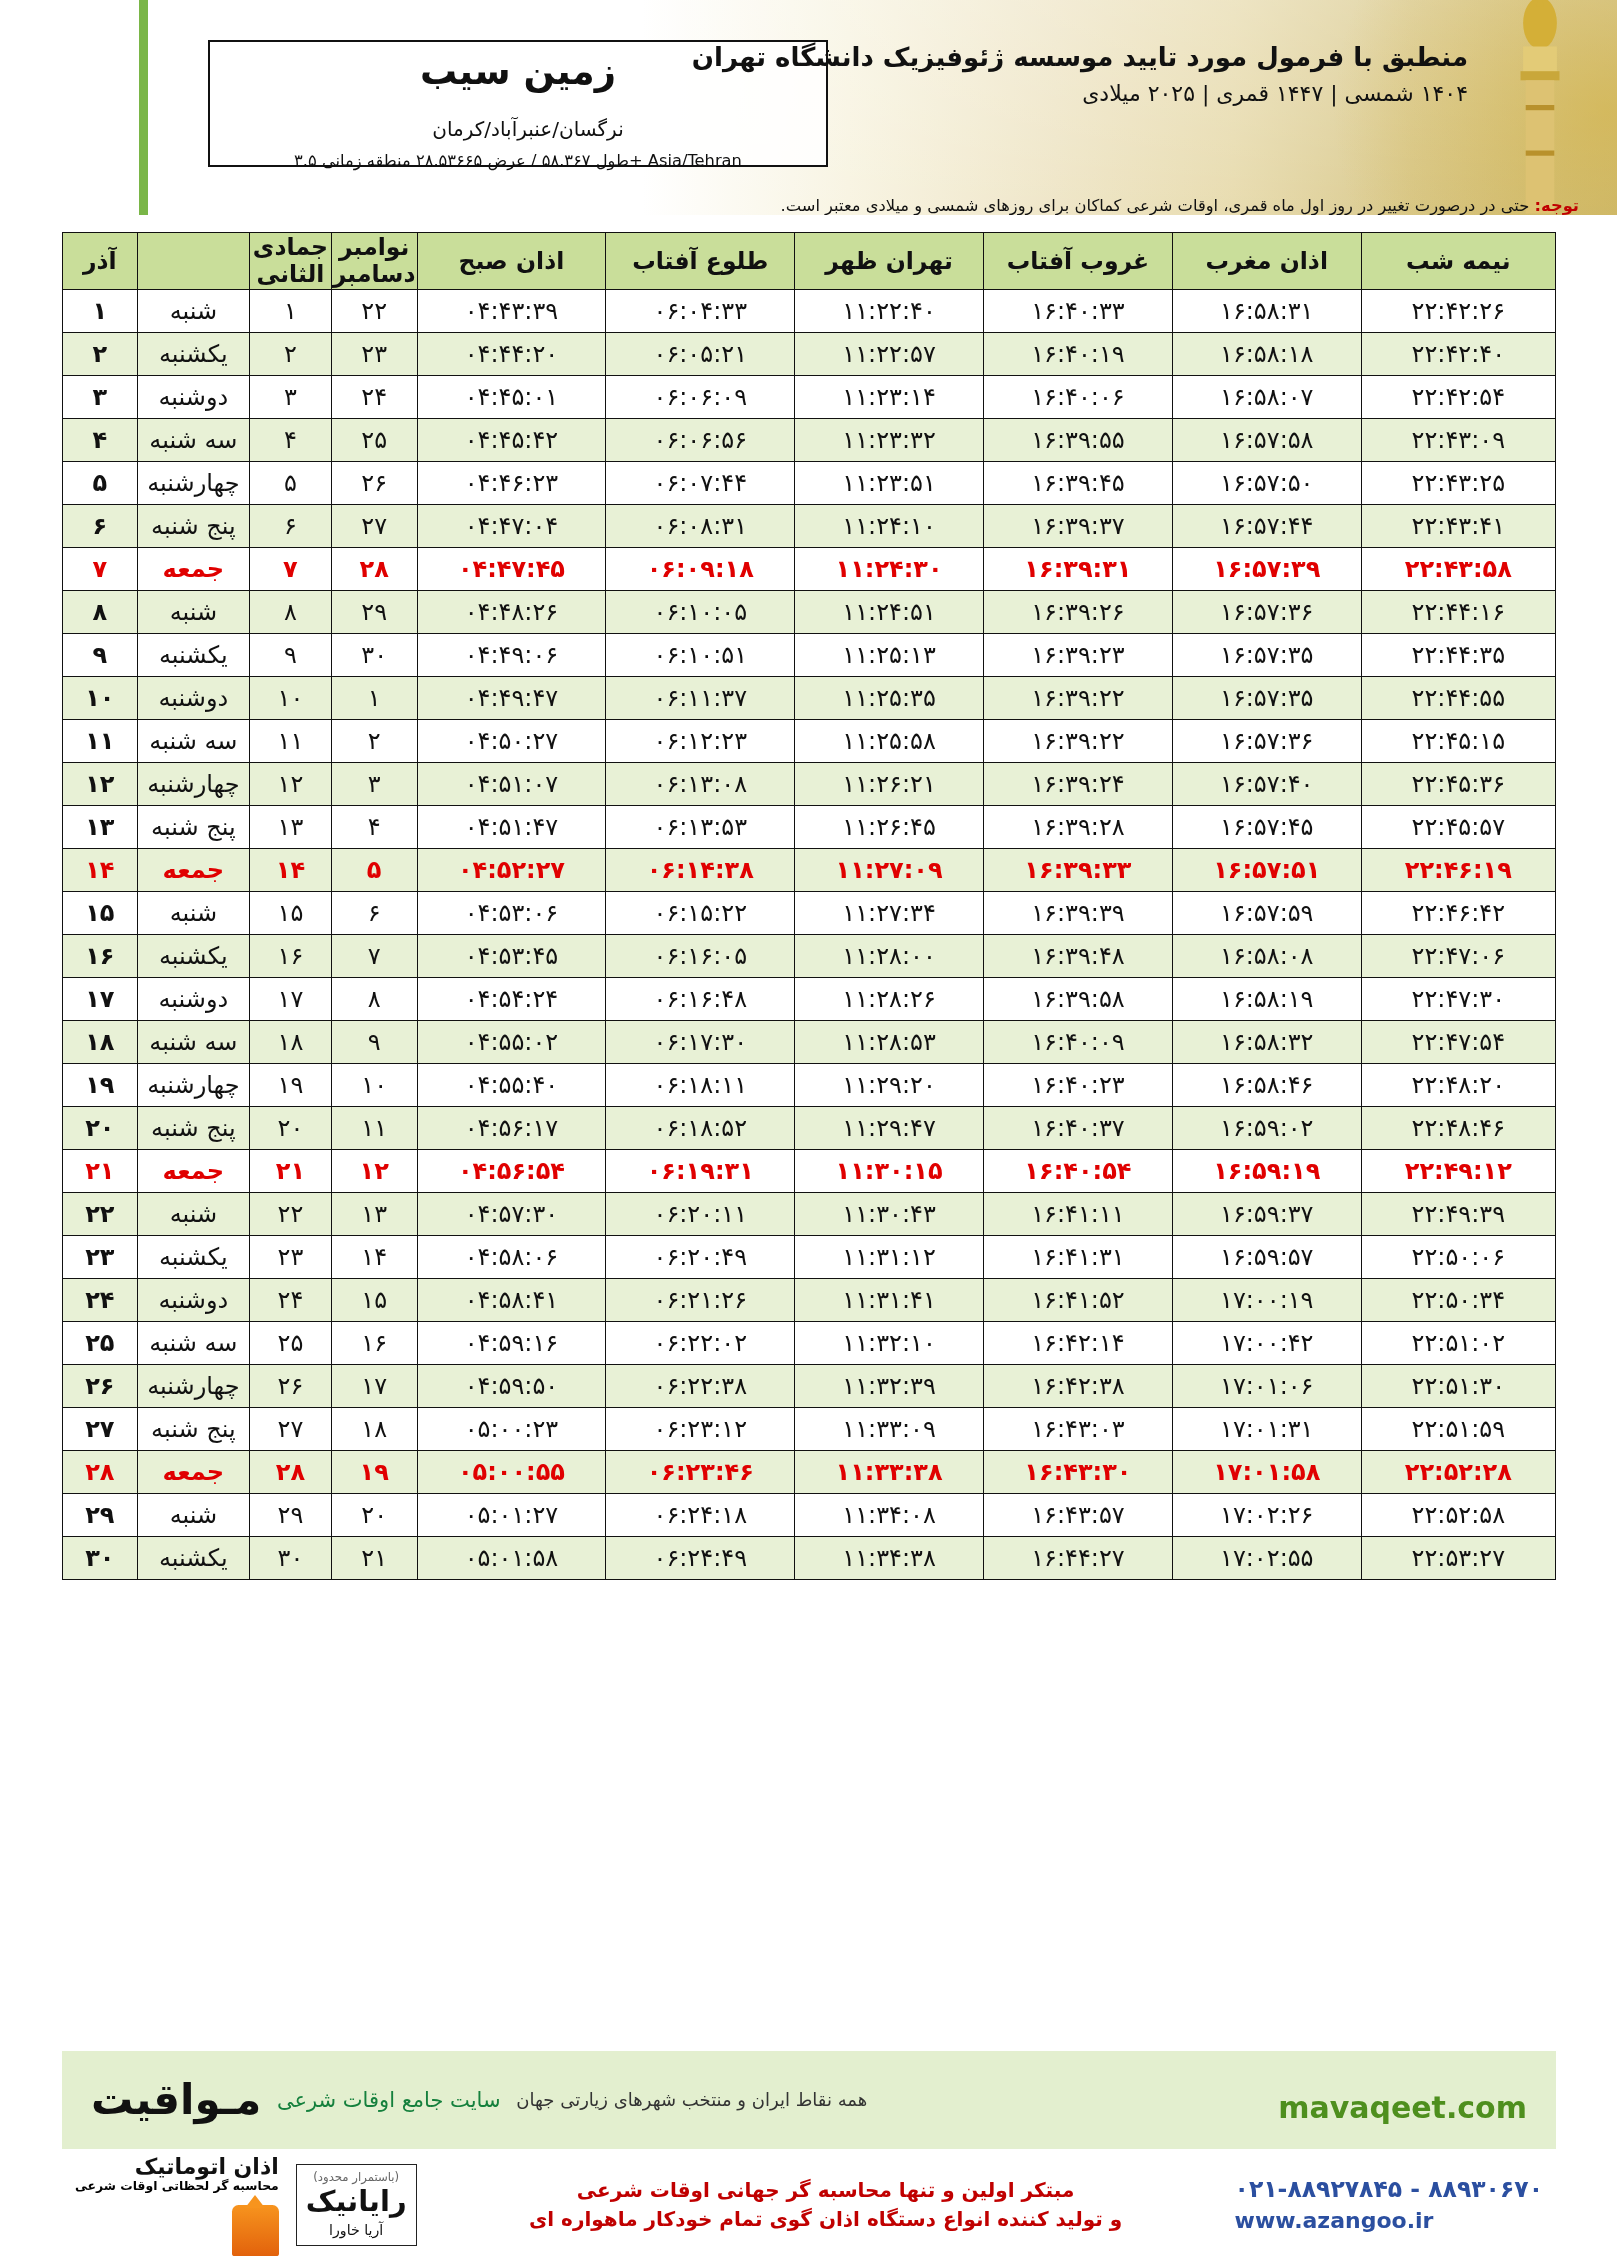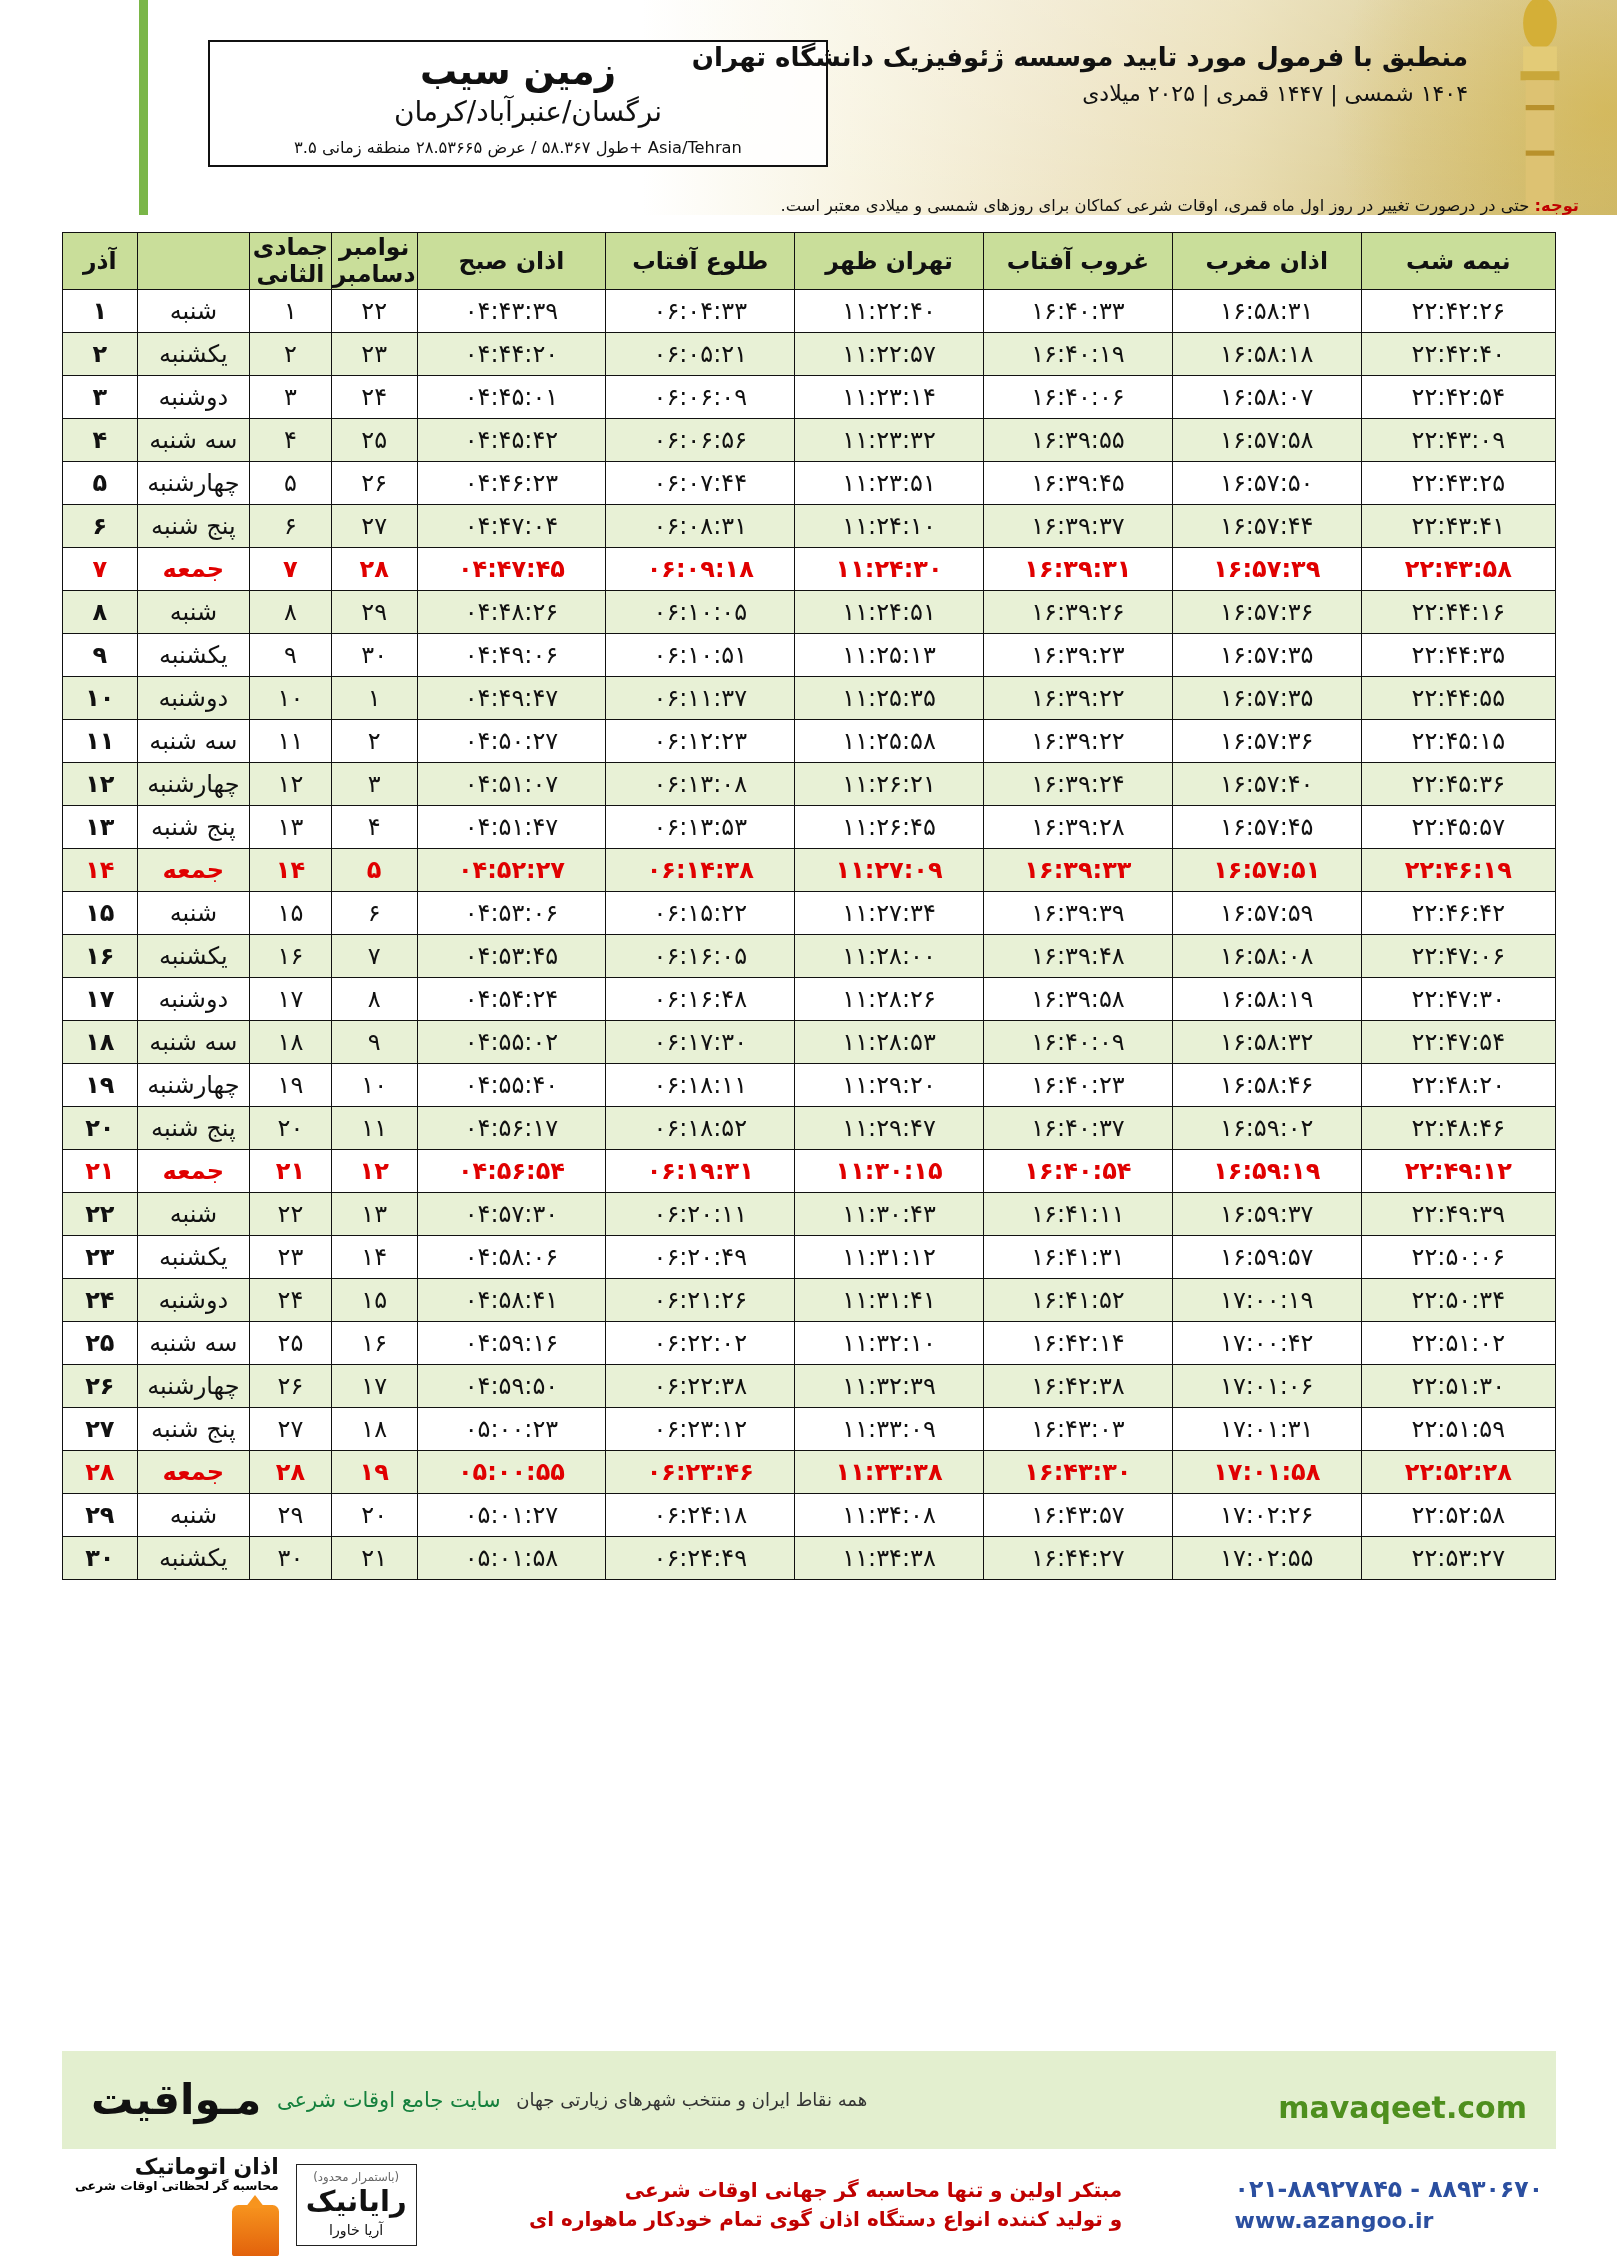--- a/index.html
+++ b/index.html
@@ -24,21 +24,21 @@
   }
   .green-bar{
     position:absolute;left:0;top:0;width:9px;height:215px;background:#7ab648;
   }
   .loc-box{
     position:absolute;top:40px;left:69px;width:620px;height:127px;
     border:2px solid #111;background:rgba(255,255,255,.85);
     box-sizing:border-box;text-align:center;
   }
   .loc-title{font-size:37px;font-weight:bold;color:#111;margin-top:10.4px;line-height:1.1;}
-  .loc-sub{font-size:28px;color:#111;margin-top:2px;padding-left:20px;}
+  .loc-sub{font-size:20px;color:#111;margin-top:24px;padding-left:20px;}
   .loc-geo{font-size:16.3px;color:#111;margin-top:10.4px;direction:ltr;}
   .head-right{
     position:absolute;top:33px;right:150px;text-align:right;
   }
   .h1{font-size:56px;font-weight:bold;color:#111;line-height:1.05;}
   .h2{font-size:26px;font-weight:bold;color:#111;margin-top:9px;}
   .h3{font-size:22px;color:#111;margin-top:9px;}
   .minaret{
     position:absolute;right:39px;top:-6.5px;width:78px;height:222px;
   }
@@ -92,21 +92,21 @@
   .brand-fa{font-size:42px;font-weight:bold;color:#111;letter-spacing:1.3px;}
   .brand-tag{font-size:21px;color:#15803d;}
   .brand-tag2{font-size:18px;color:#333;}
   .brand-site{font-size:30px;font-weight:bold;color:#4e8f1e;direction:ltr;margin-top:15px;}
   .footer-bottom{
     position:absolute;left:62px;top:117px;width:1494px;height:98px;
     display:flex;align-items:center;justify-content:space-between;padding:0 13px;box-sizing:border-box;
   }
   .phones{font-size:23.5px;color:#2b4fa0;font-weight:bold;direction:ltr;text-align:left;line-height:1.35;}
   .phones .www{font-size:22px;}
-  .mid-text{font-size:20px;color:#c00000;text-align:right;line-height:1.45;font-weight:bold;}
+  .mid-text{font-size:20px;color:#c00000;text-align:center;line-height:1.45;font-weight:bold;}
   .logos{display:flex;align-items:center;gap:17px;}
   .logo-box{
     border:1.3px solid #222;padding:5.2px 9px;font-size:17px;color:#111;text-align:center;line-height:1.2;
     background:#fff;
   }
   .logo-azan{
     display:flex;align-items:flex-start;gap:12px;flex-direction:column;
   }
   .azan-orange{
     width:47px;height:51px;background:linear-gradient(180deg,#f7941e,#e2620c);

